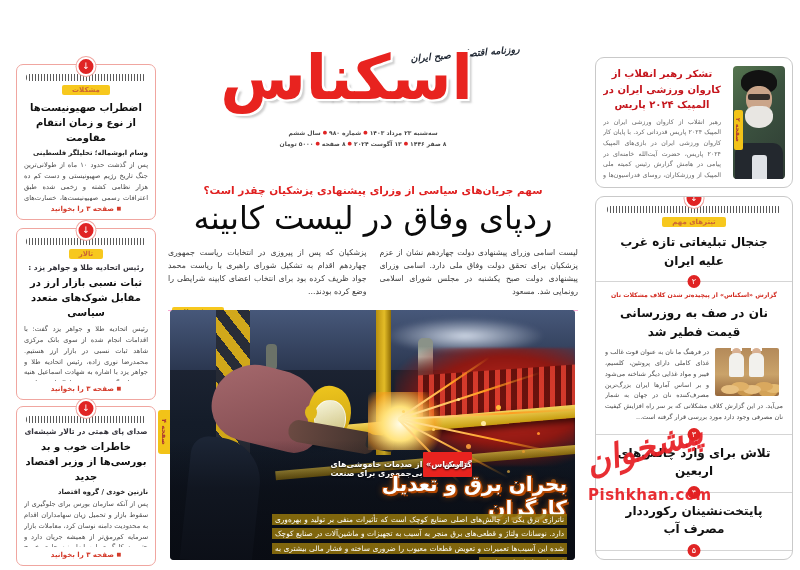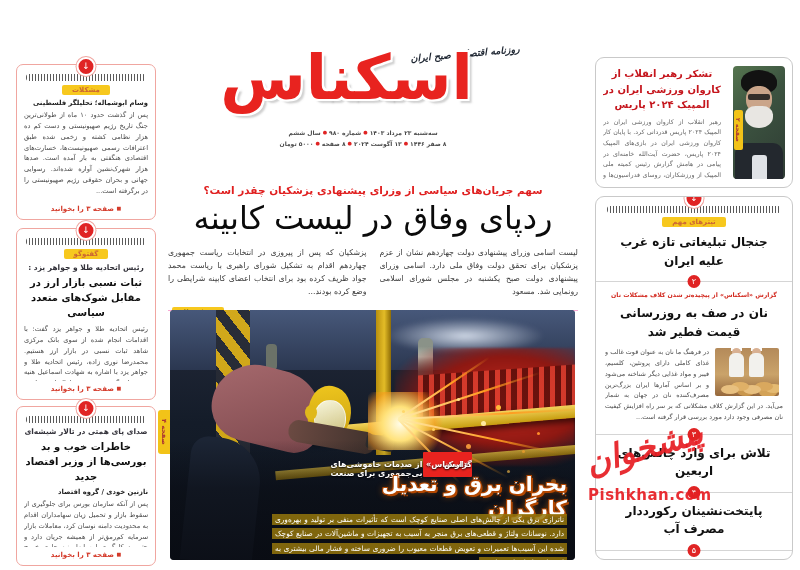--- a/index.html
+++ b/index.html
@@ -148,29 +148,30 @@
 </style>
 </head>
 <body>
 
 <div class="page">
 
   <div class="side-box" style="top:64px;height:156px;">
     <div class="sb-circle">↓</div>
     <div class="sb-stripes"></div>
     <div class="sb-label">مشکلات</div>
+    <div class="sb-headline">اضطراب صهیونیست‌ها از نوع و زمان انتقام مقاومت</div>
     <div class="sb-byline">وسام ابوشماله؛ تحلیلگر فلسطینی</div>
     <div class="sb-body">پس از گذشت حدود ۱۰ ماه از طولانی‌ترین جنگ تاریخ رژیم صهیونیستی و دست کم ده هزار نظامی کشته و زخمی شده طبق اعترافات رسمی صهیونیست‌ها، خسارت‌های اقتصادی هنگفتی به بار آمده است. صدها هزار شهرک‌نشین آواره شده‌اند. رسوایی جهانی و بحران حقوقی رژیم صهیونیستی را در برگرفته است...</div>
     <div class="sb-footer"><span class="red-sq">■</span> <span>صفحه ۳ را بخوانید</span></div>
   </div>
 
   <div class="side-box" style="top:228px;height:172px;">
     <div class="sb-circle">↓</div>
     <div class="sb-stripes"></div>
-    <div class="sb-label">گفتوگو</div>
+    <div class="sb-label">تالار</div>
     <div class="sb-kicker">رئیس اتحادیه طلا و جواهر یزد :</div>
     <div class="sb-headline">ثبات نسبی بازار ارز در مقابل شوک‌های متعدد سیاسی</div>
     <div class="sb-body">رئیس اتحادیه طلا و جواهر یزد گفت: با اقدامات انجام شده از سوی بانک مرکزی شاهد ثبات نسبی در بازار ارز هستیم. محمدرضا نوری زاده، رئیس اتحادیه طلا و جواهر یزد با اشاره به شهادت اسماعیل هنیه در تهران گفت: هر تنش یا التهاب سیاسی روی اقتصاد و بازارهای مالی کشورهای منطقه اثری می‌گذارد به طوری که ترور مقام ارشد حماس، بازار ارز، طلا و سرمایه کشور ما را نیز تحت تأثیر قرار داد و با خبر ترور، دلار کمی افزایش پیدا کرد...</div>
     <div class="sb-footer"><span class="red-sq">■</span> <span>صفحه ۳ را بخوانید</span></div>
   </div>
 
   <div class="side-box" style="top:406px;height:160px;">
     <div class="sb-circle">↓</div>
     <div class="sb-stripes"></div>
     <div class="sb-kicker">صدای پای همتی در تالار شیشه‌ای</div>

